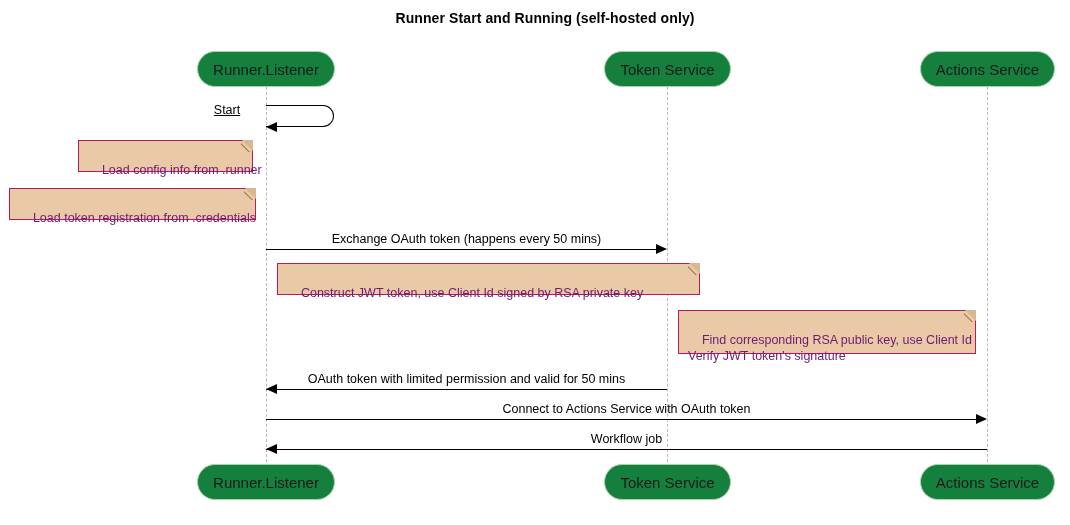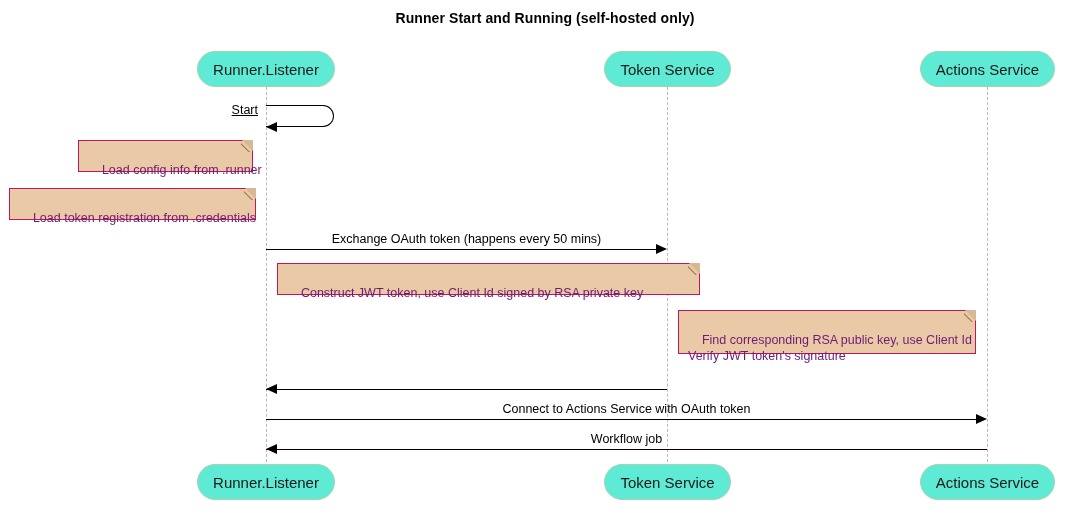--- a/index.html
+++ b/index.html
@@ -33,21 +33,21 @@
   .lifeline {
     position: absolute;
     width: 0;
     border-left: 1px dashed #b9b9b9;
   }
   
   .participant {
     position: absolute;
     height: 36px;
     border-radius: 18px;
-    background: #5eead4;
+    background: #15803d;
     border: 1px solid #a9d4a9;
     display: flex;
     align-items: center;
     justify-content: center;
     font-size: 15px;
     color: #1a1a1a;
     box-sizing: border-box;
     white-space: nowrap;
   }
   
@@ -145,21 +145,21 @@
   </div>
   <div class="participant" style="left:604px; top:51px; width:127px;">
     <span>Token Service</span>
   </div>
   <div class="participant" style="left:920px; top:51px; width:135px;">
     <span>Actions Service</span>
   </div>
 
   <div class="self-loop" style="left:266px; top:105px; width:68px; height:22px;"></div>
   <div class="arrow-left" style="left:266px; top:122px;"></div>
-  <div class="msg-label" style="left:196px; top:103px; width:62px; text-align:right;text-decoration:underline;">Start</div>
+  <div class="msg-label" style="left:196px; top:103px; width:62px; text-decoration:underline;">Start</div>
 
   <div class="note" style="left:78px; top:140px; width:175px; height:32px;">
     <span>Load config info from .runner</span>
     <span class="note-fold"></span>
     <span class="note-fold-edge"></span>
   </div>
 
   <div class="note" style="left:9px; top:188px; width:247px; height:32px;">
     <span>Load token registration from .credentials</span>
     <span class="note-fold"></span>
@@ -178,20 +178,21 @@
 
   <div class="note" style="left:678px; top:310px; width:298px; height:44px;">
     <span>Find corresponding RSA public key, use Client Id
 Verify JWT token's signature</span>
     <span class="note-fold"></span>
     <span class="note-fold-edge"></span>
   </div>
 
   <div class="msg-line" style="left:266px; top:389px; width:401px;"></div>
   <div class="arrow-left" style="left:266px; top:384px;"></div>
+  <div class="msg-label" style="left:266px; top:372px; width:401px;">OAuth token with limited permission and valid for 50 mins</div>
 
   <div class="msg-line" style="left:266px; top:419px; width:712px;"></div>
   <div class="arrow-right" style="left:976px; top:414px;"></div>
   <div class="msg-label" style="left:266px; top:402px; width:721px;">Connect to Actions Service with OAuth token</div>
 
   <div class="msg-line" style="left:266px; top:449px; width:721px;"></div>
   <div class="arrow-left" style="left:266px; top:444px;"></div>
   <div class="msg-label" style="left:266px; top:432px; width:721px;">Workflow job</div>
 
   <div class="participant" style="left:197px; top:464px; width:138px;">

